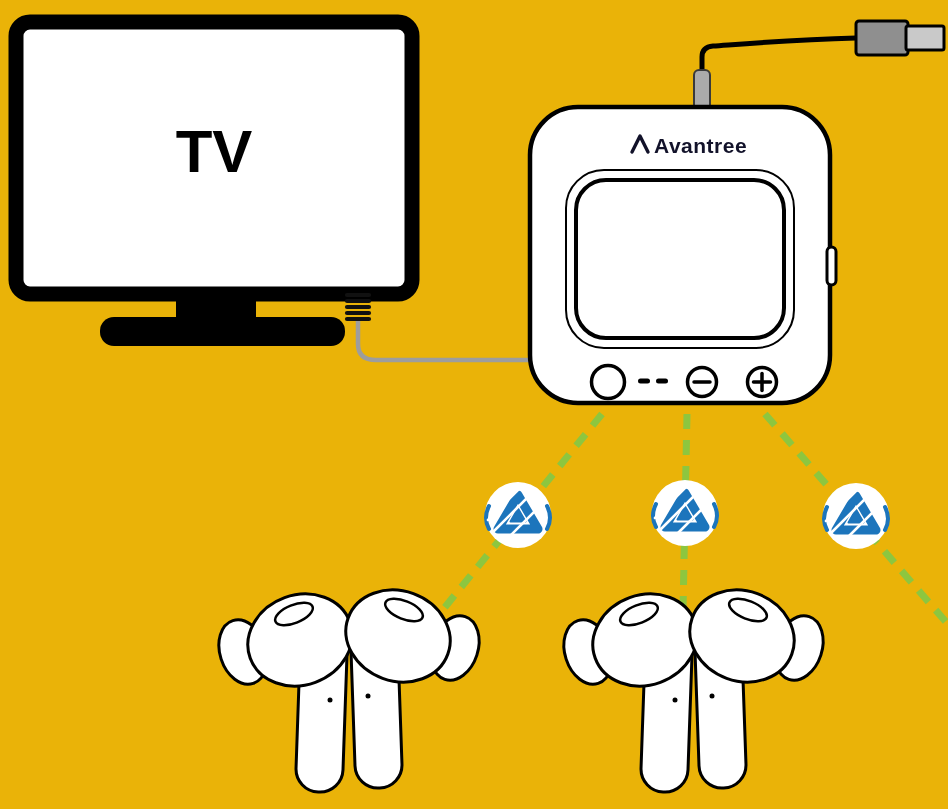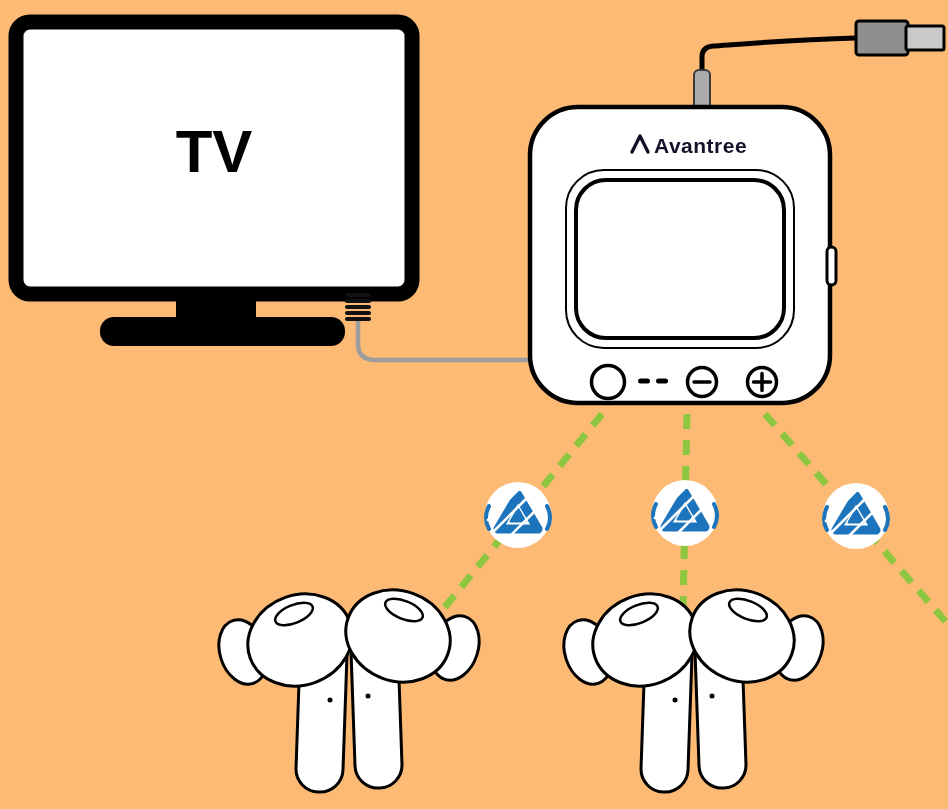--- a/index.html
+++ b/index.html
@@ -1,16 +1,16 @@
 <!DOCTYPE html>
 <html><head>
 <meta charset="utf-8">
 <style>
   html,body{margin:0;padding:0;background:#fff;}
-  .canvas{width:948px;height:809px;background:#fdba74;position:relative;overflow:hidden;}
+  .canvas{width:948px;height:809px;background:#eab308;position:relative;overflow:hidden;}
   svg{display:block;}
   .tv-text{font-family:"Liberation Sans",sans-serif;font-weight:bold;font-size:60px;fill:#000;}
   .brand-text{font-family:"Liberation Sans",sans-serif;font-weight:bold;font-size:21px;fill:#12122a;letter-spacing:0.5px;}
   .line-shape{fill:#fff;stroke:#000;stroke-width:3;}
 </style>
 </head>
 <body>
 
 <div class="canvas">
 <svg width="948" height="809" viewBox="0 0 948 809" xmlns="http://www.w3.org/2000/svg">

